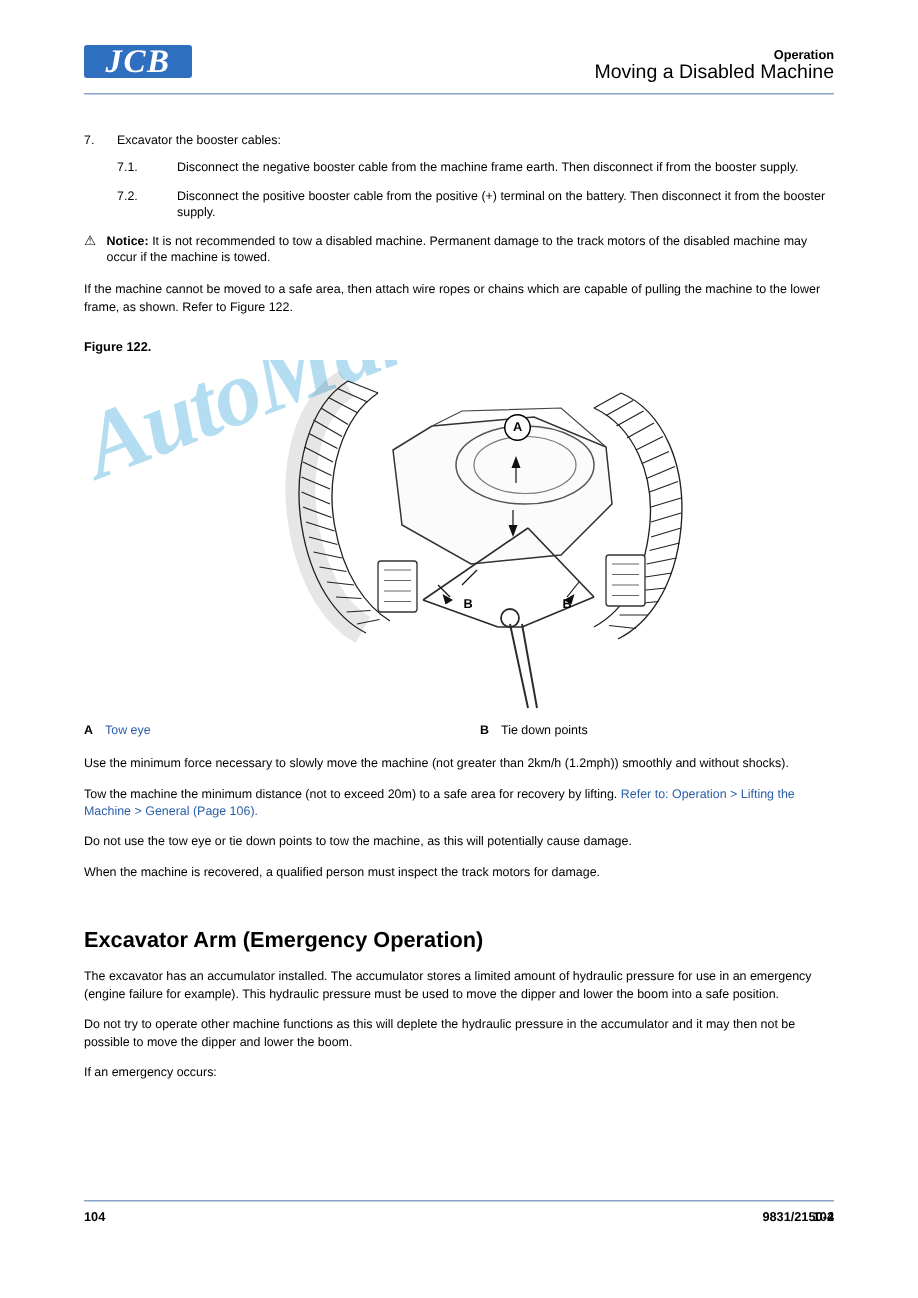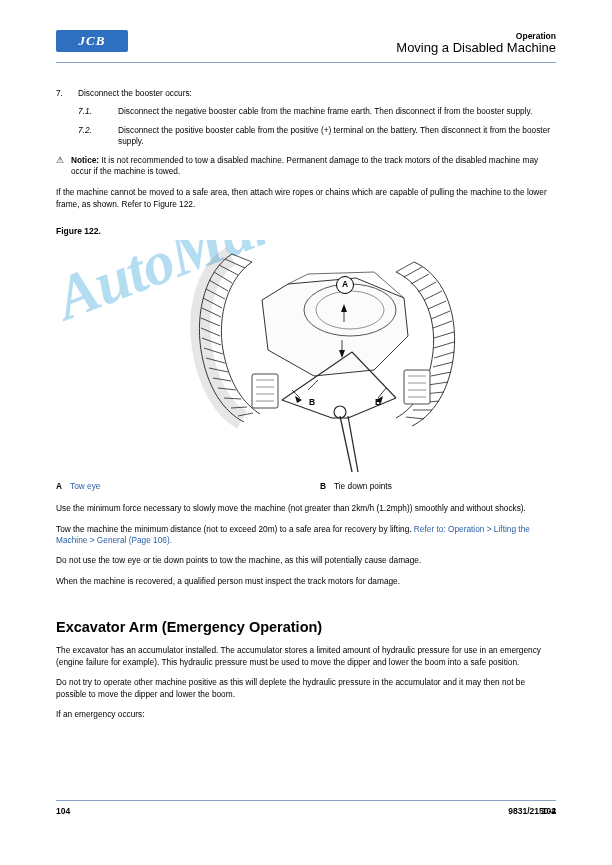--- a/index.html
+++ b/index.html
@@ -35,21 +35,21 @@
     left: 0;
     top: 0;
     width: 72px;
     height: 22px;
     background: #2f6fc0;
     border-radius: 2px;
     color: #ffffff;
     font-family: "Liberation Serif", serif;
     font-style: italic;
     font-weight: bold;
-    font-size: 13px;
+    font-size: 22px;
     letter-spacing: 1px;
     text-align: center;
     line-height: 22px;
   }
   .header-right {
     position: absolute;
     right: 0;
     top: 0;
     text-align: right;
   }
@@ -90,21 +90,21 @@
     line-height: 11.4px;
     margin: 0 0 7px 0;
   }
   .li-num {
     position: absolute;
     left: 0;
     top: 0;
   }
   .li-1 { padding-left: 22px; }
   .li-2 { padding-left: 40px; margin-left: 22px; }
-  .li-2 .li-num { left: 0; font-style: italic; }
+  .li-2 .li-num { left: 0; }
 
   .section-head {
     font-size: 14.5px;
     font-weight: bold;
     margin: 16px 0 9px 0;
     letter-spacing: 0px;
   }
   .section-head.second {
     margin-top: 32px;
     margin-bottom: 10px;
@@ -237,21 +237,21 @@
       <div class="header-title">Operation</div>
       <div class="header-sub">Moving a Disabled Machine</div>
     </div>
     <div class="header-rule"></div>
   </div>
 
   <div class="content">
 
     <div class="list-item li-1">
       <span class="li-num">7.</span>
-      <span>Disconnect the booster occurs:</span>
+      <span>Excavator the booster cables:</span>
     </div>
 
     <div class="list-item li-2">
       <span class="li-num">7.1.</span>
       <span>Disconnect the negative booster cable from the machine frame earth. Then disconnect if from the booster supply.</span>
     </div>
 
     <div class="list-item li-2">
       <span class="li-num">7.2.</span>
       <span>Disconnect the positive booster cable from the positive (+) terminal on the battery. Then disconnect it from the booster supply.</span>
@@ -397,21 +397,21 @@
     <p class="para"><span>Tow the machine the minimum distance (not to exceed 20m) to a safe area for recovery by lifting. </span><span class="link">Refer to: Operation &gt; Lifting the Machine &gt; General (Page 106).</span></p>
 
     <p class="para">Do not use the tow eye or tie down points to tow the machine, as this will potentially cause damage.</p>
 
     <p class="para">When the machine is recovered, a qualified person must inspect the track motors for damage.</p>
 
     <div class="section-head second">Excavator Arm (Emergency Operation)</div>
 
     <p class="para">The excavator has an accumulator installed. The accumulator stores a limited amount of hydraulic pressure for use in an emergency (engine failure for example). This hydraulic pressure must be used to move the dipper and lower the boom into a safe position.</p>
 
-    <p class="para">Do not try to operate other machine positive as this will deplete the hydraulic pressure in the accumulator and it may then not be possible to move the dipper and lower the boom.</p>
+    <p class="para">Do not try to operate other machine functions as this will deplete the hydraulic pressure in the accumulator and it may then not be possible to move the dipper and lower the boom.</p>
 
     <p class="para">If an emergency occurs:</p>
 
   </div>
 
   <div class="footer">
     <div class="footer-rule"></div>
     <div class="footer-row">
       <span class="f-center">9831/2150-2</span>
       <span class="f-left">104</span>

